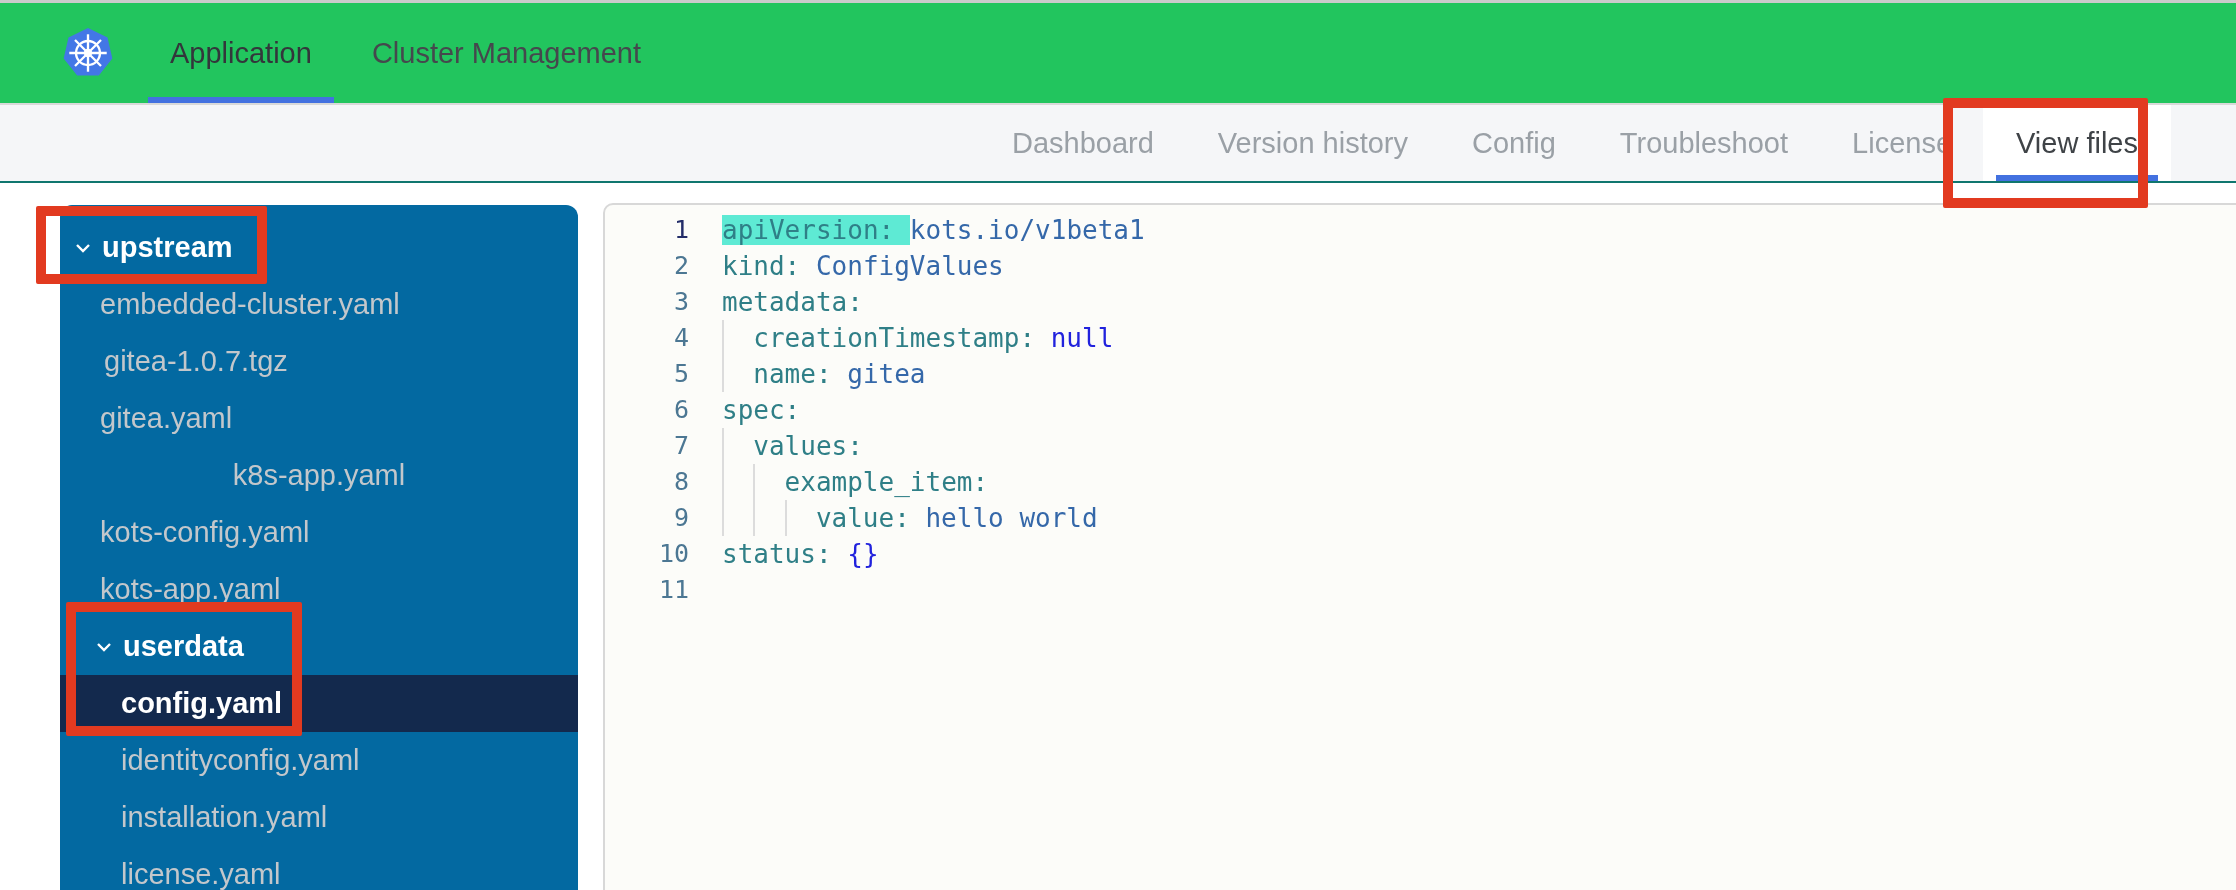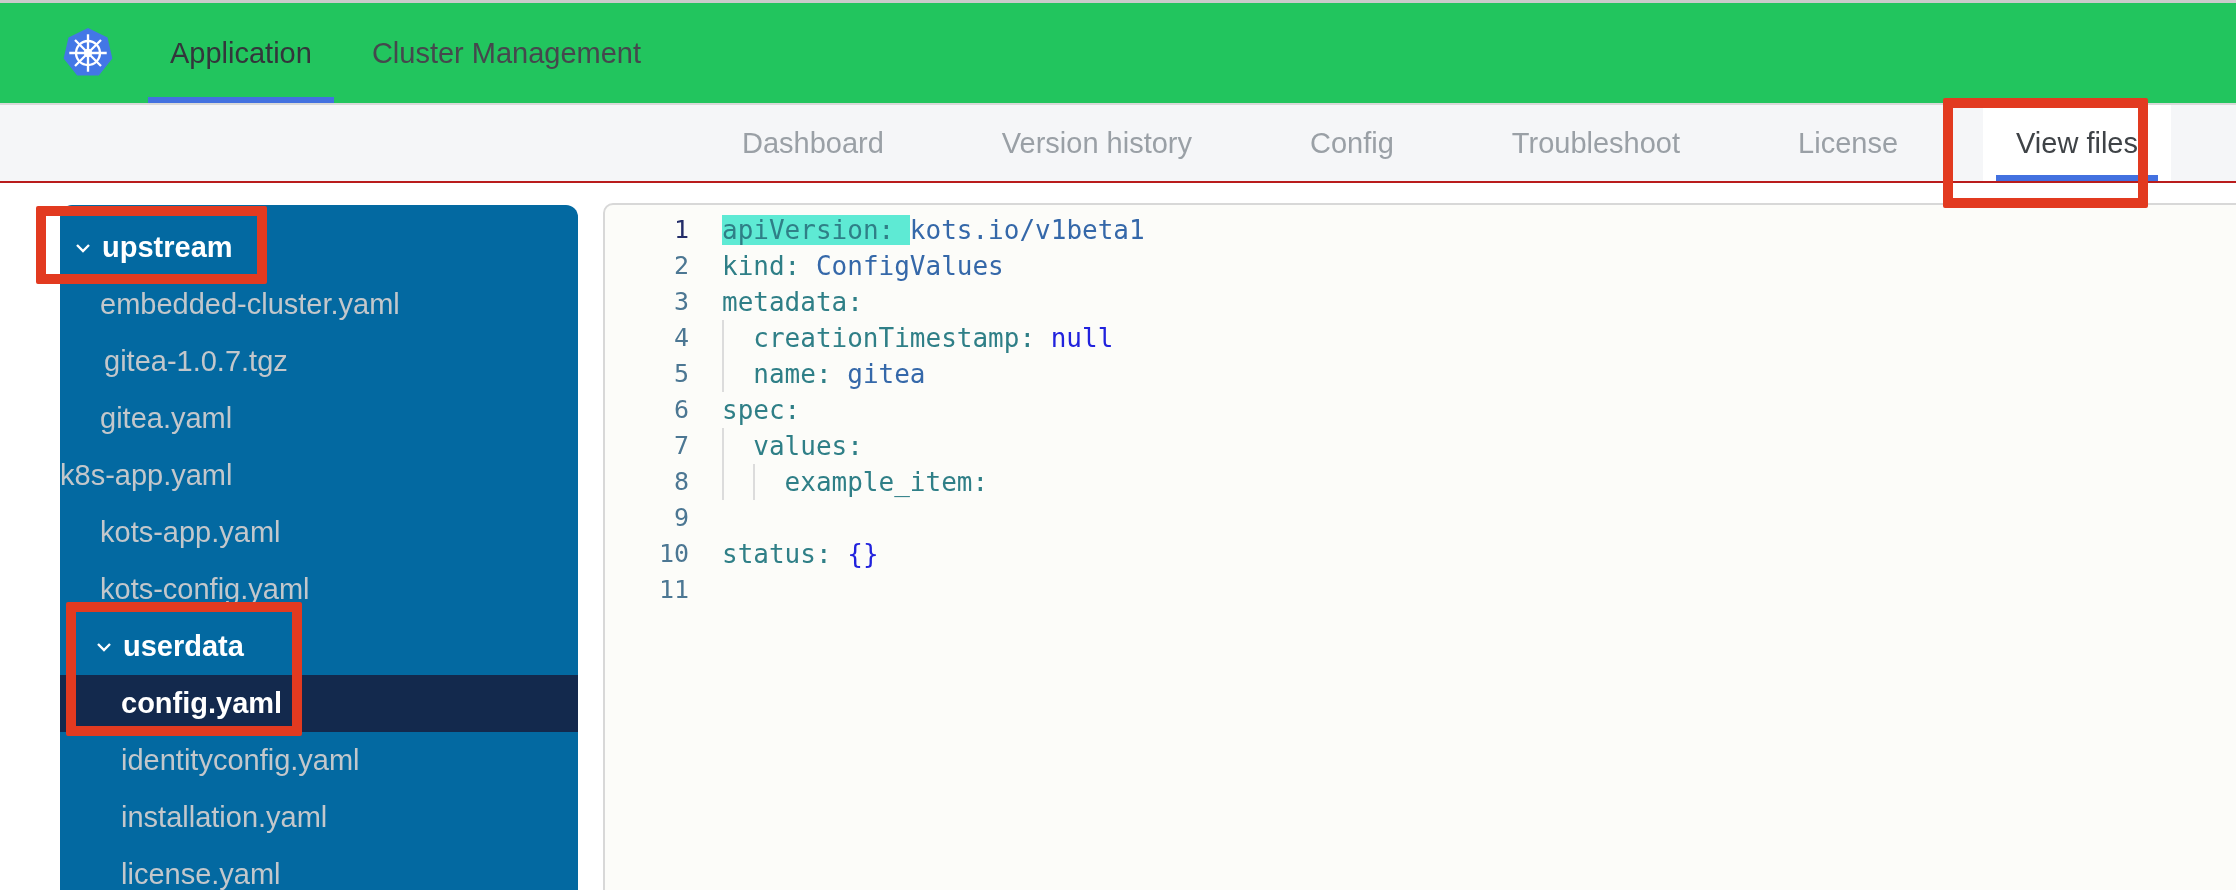--- a/index.html
+++ b/index.html
@@ -16,22 +16,22 @@
   .logo-wrap { margin-left:62px; width:52px; height:58px; flex:none; }
   .header-tabs { display:flex; height:100%; margin-left:26px; }
   .h-tab { position:relative; display:flex; align-items:center; padding:0 30px; height:100%;
            font-size:29px; color:#45484d; cursor:pointer; }
   .h-tab.active { color:#33363b; font-weight:500; }
   .h-tab.active::after { content:""; position:absolute; left:8px; right:8px; bottom:0; height:6px;
            background:#4371e0; }
 
   
   .subnav { position:absolute; left:0; top:105px; width:100%; height:78px; background:#f5f6f8;
-            border-bottom:2px solid #b91c1c; display:flex; align-items:stretch;
-            justify-content:flex-end; gap:118px; padding-right:98px; }
+            border-bottom:2px solid #0f766e; display:flex; align-items:stretch;
+            justify-content:flex-end; gap:64px; padding-right:98px; }
   .subnav-item { display:flex; align-items:center; font-size:29px; color:#9aa0a6; cursor:pointer;
                  position:relative; }
   .subnav-item.active { color:#3f4347; background:#fff; padding:0 33px; margin:0 -33px; }
   .subnav-item.active::after { content:""; position:absolute; left:13px; right:13px; bottom:0;
                  height:6px; background:#4371e0; }
 
   
   .sidebar { position:absolute; left:60px; top:205px; width:518px; height:685px;
              background:#0369a1; border-radius:12px 12px 0 0; padding-top:14px; overflow:hidden; }
   .tree-row { height:57px; display:flex; align-items:center; font-size:29px; color:#c3c7cb;
@@ -124,28 +124,28 @@
       </div>
       <div class="tree-row file" style="padding-left: 40px;">
         <span>embedded-cluster.yaml</span>
       </div>
       <div class="tree-row file" style="padding-left: 44px;">
         <span>gitea-1.0.7.tgz</span>
       </div>
       <div class="tree-row file" style="padding-left: 40px;">
         <span>gitea.yaml</span>
       </div>
-      <div class="tree-row file" style="">
+      <div class="tree-row file" style=" justify-content: center;">
         <span>k8s-app.yaml</span>
       </div>
       <div class="tree-row file" style="padding-left: 40px;">
+        <span>kots-config.yaml</span>
+      </div>
+      <div class="tree-row file" style="padding-left: 40px;">
         <span>kots-app.yaml</span>
-      </div>
-      <div class="tree-row file" style="padding-left: 40px;">
-        <span>kots-config.yaml</span>
       </div>
       <div class="tree-row folder" style="padding-left: 34px;">
         <svg viewBox="0 0 20 20" class="chev">
           <polyline points="4,7 10,13 16,7" fill="none" stroke="#ffffff" stroke-width="2.4"></polyline>
         </svg>
         <span>userdata</span>
       </div>
       <div class="tree-row file selected" style="padding-left: 61px;">
         <span>config.yaml</span>
       </div>
@@ -188,20 +188,21 @@
       <div class="code-line">
         <span class="gutter-num">7</span>
         <span class="code-text"><span class="guide">  </span><span class="tk-key">values:</span></span>
       </div>
       <div class="code-line">
         <span class="gutter-num">8</span>
         <span class="code-text"><span class="guide">  </span><span class="guide">  </span><span class="tk-key">example_item:</span></span>
       </div>
       <div class="code-line">
         <span class="gutter-num">9</span>
+        <span class="code-text"><span class="guide">  </span><span class="guide">  </span><span class="guide">  </span><span class="tk-key">value:</span><span class="tk-plain"> </span><span class="tk-val">hello world</span></span>
       </div>
       <div class="code-line">
         <span class="gutter-num">10</span>
         <span class="code-text"><span class="tk-key">status:</span><span class="tk-plain"> </span><span class="tk-atom">{}</span></span>
       </div>
       <div class="code-line">
         <span class="gutter-num">11</span>
         <span class="code-text"></span>
       </div>
     </div>

